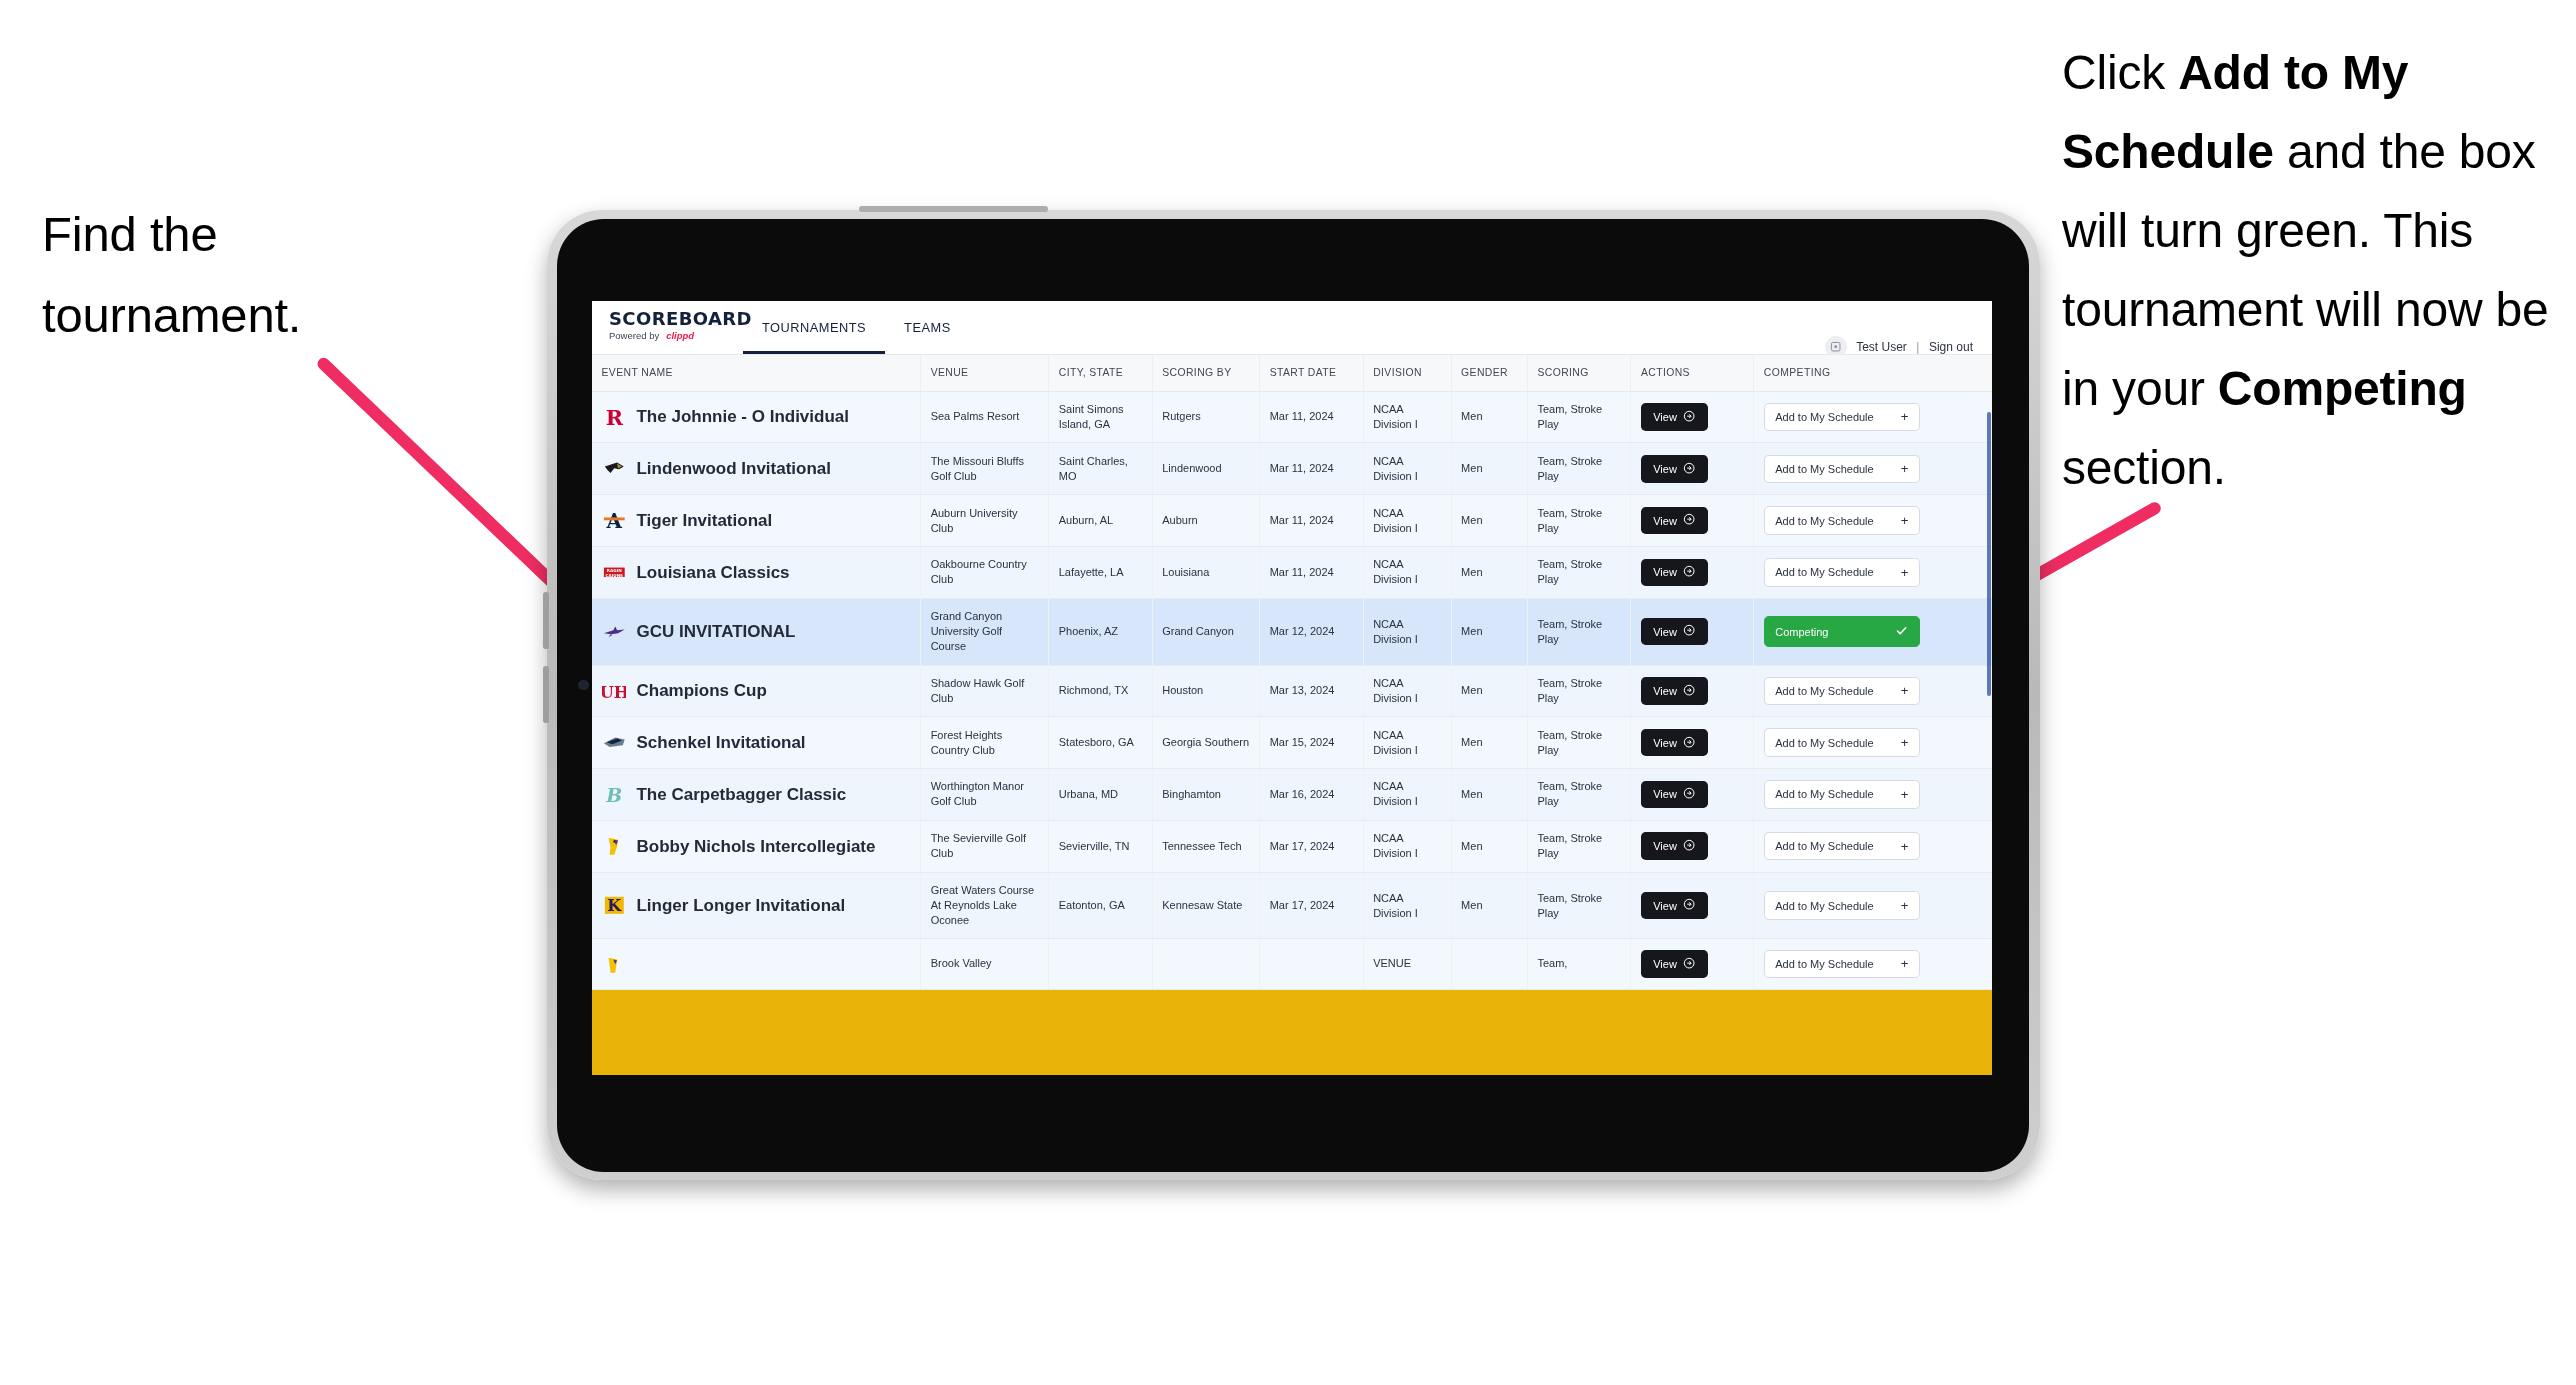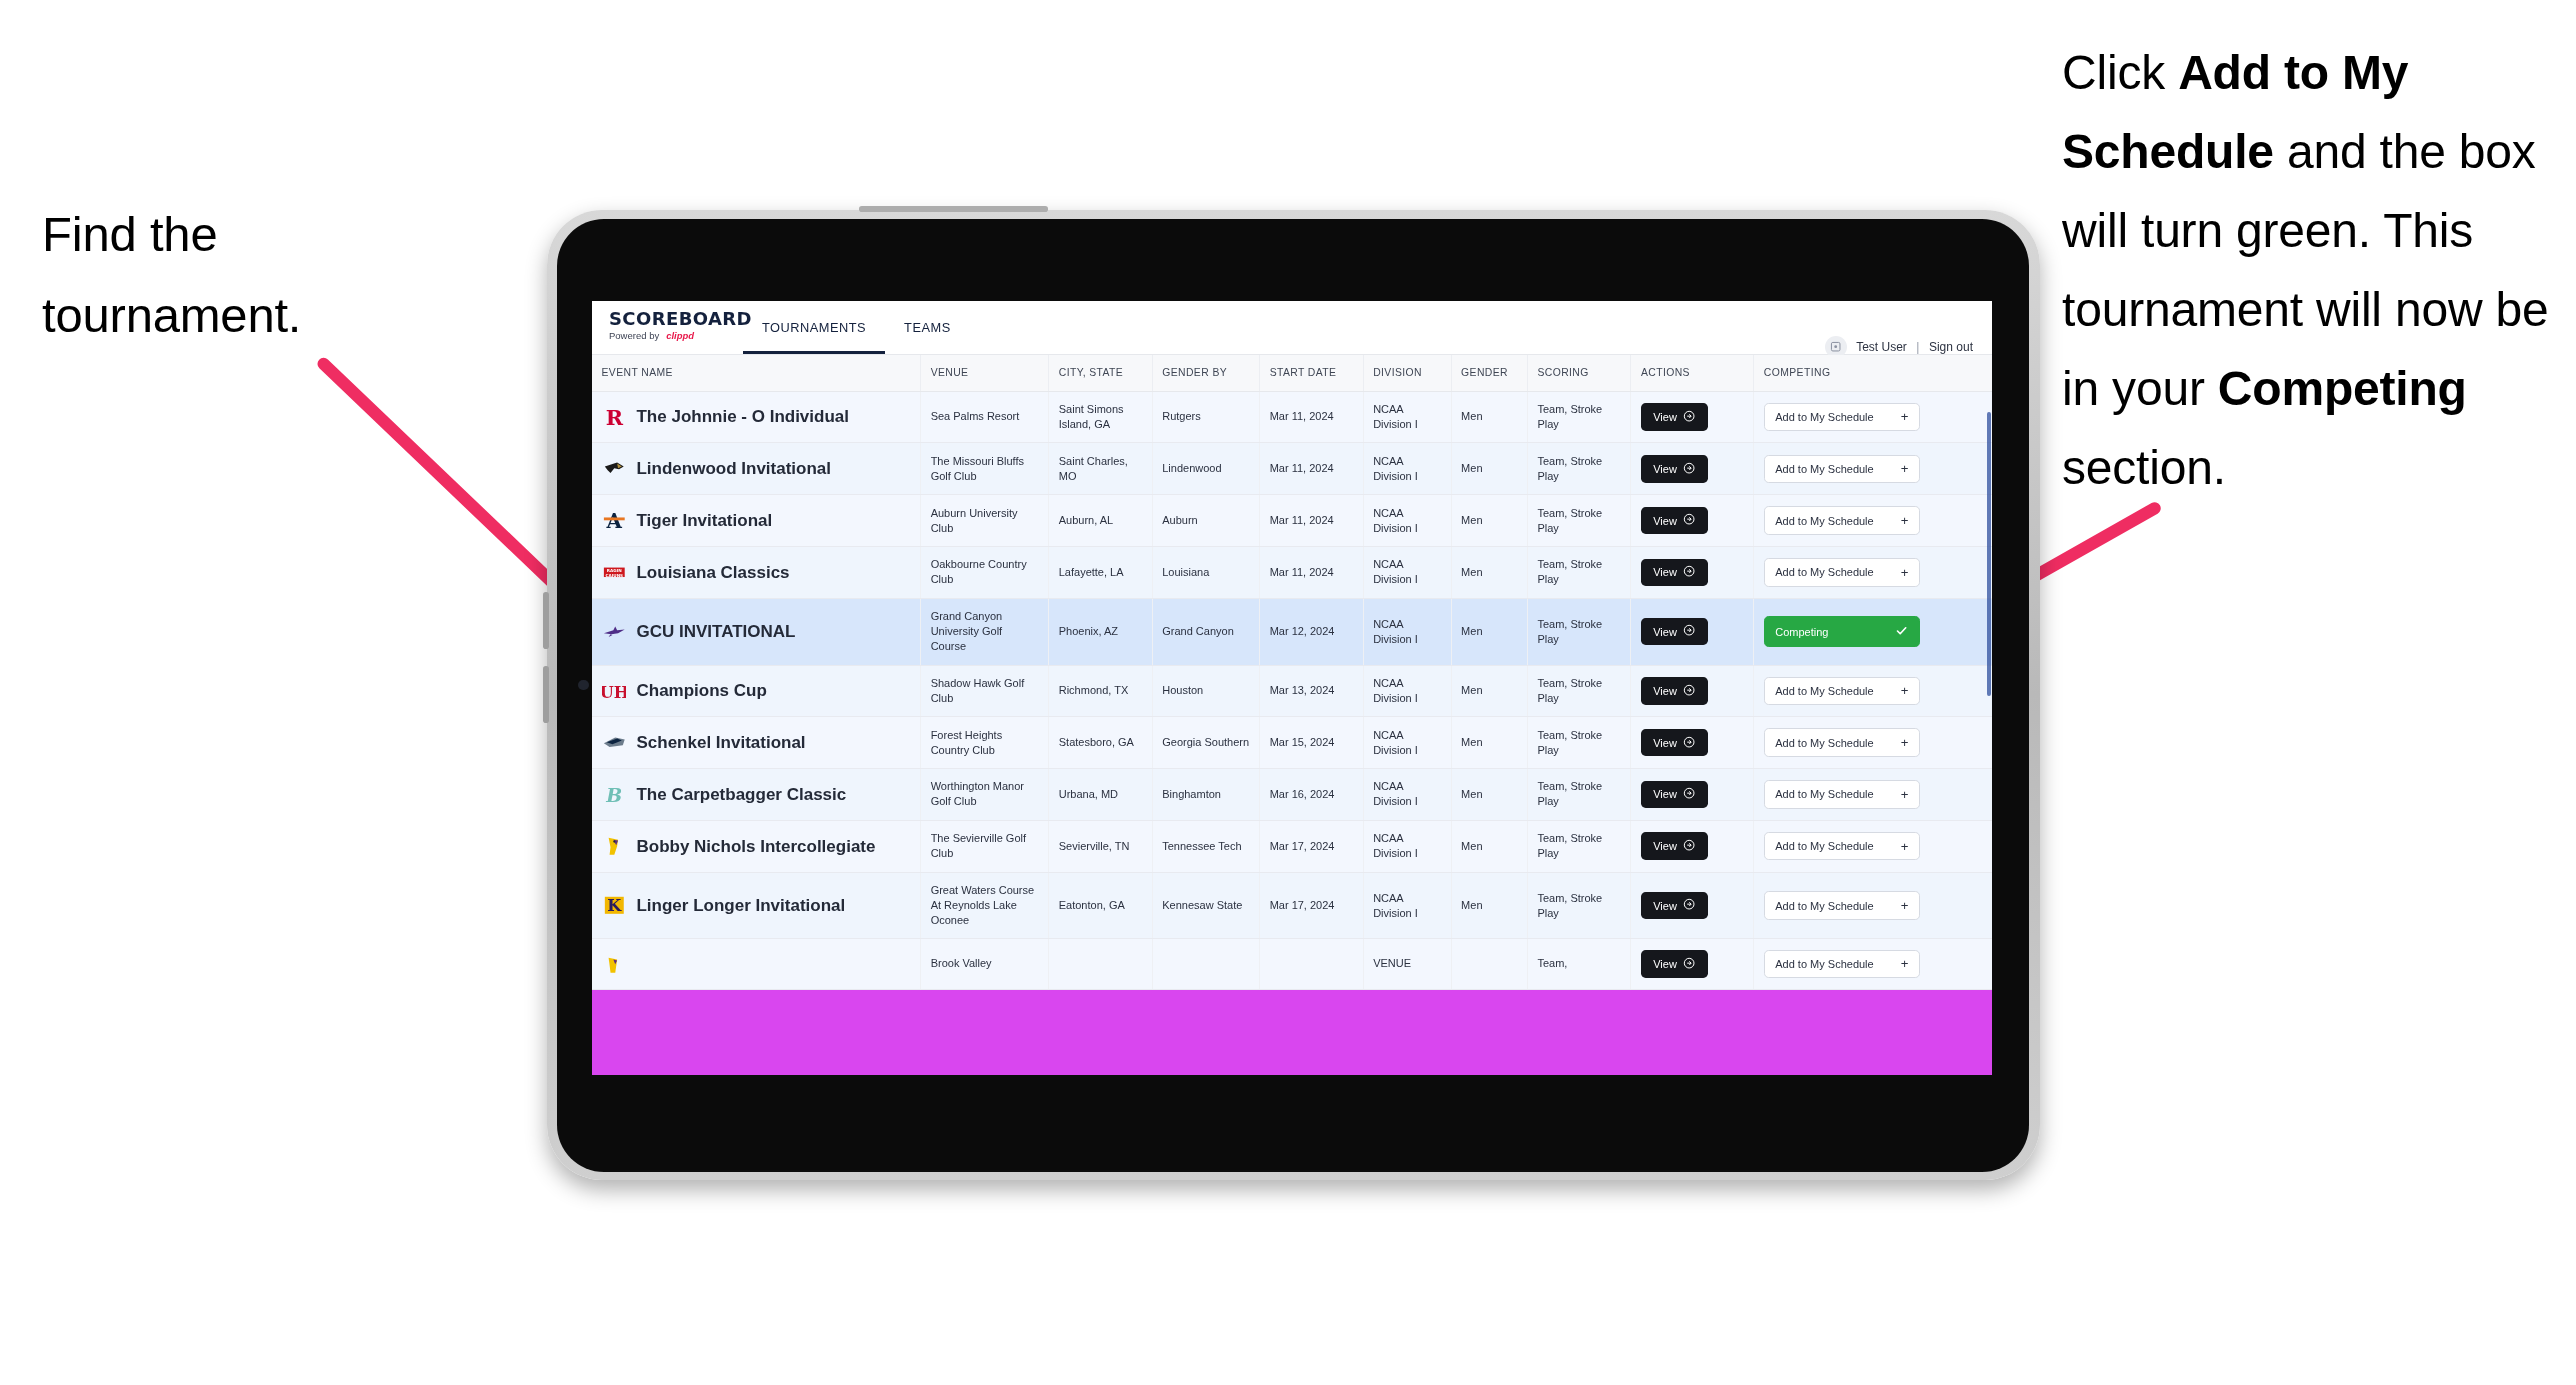--- a/index.html
+++ b/index.html
@@ -127,21 +127,21 @@
   }
   #avatar {
     width: 22px; height: 22px; border-radius: 50%;
     background: #eceef2;
     display: flex; align-items: center; justify-content: center;
   }
   #header-right .sep { color: #9aa0ad; }
   #header-right a { color: #2d3342; text-decoration: none; }
 
   
-  #table-wrap { height: 720px; overflow: hidden; position: relative; background:#d946ef; }
+  #table-wrap { height: 720px; overflow: hidden; position: relative; background:#eab308; }
   table { border-collapse: collapse; width: 1400px; table-layout: fixed; }
   thead th {
     background: #f7f8fa;
     font-size: 10.4px;
     letter-spacing: 0.4px;
     color: #3f4654;
     font-weight: 400;
     text-align: left;
     padding: 12.3px 9.5px;
     border-bottom: 0.9px solid #e6e8ec;
@@ -275,21 +275,21 @@
           <col style="width:59px">
             <col style="width:80px">
             <col style="width:95px">
           <col style="width:184px">
         </colgroup>
         <thead>
           <tr>
             <th>EVENT NAME</th>
             <th>VENUE</th>
             <th>CITY, STATE</th>
-            <th>GENDER BY</th>
+            <th>SCORING BY</th>
             <th>START DATE</th>
             <th>DIVISION</th>
             <th>GENDER</th>
             <th>SCORING</th>
             <th>ACTIONS</th>
             <th>COMPETING</th>
           </tr>
         </thead>
         <tbody id="table-body">
             <tr>

